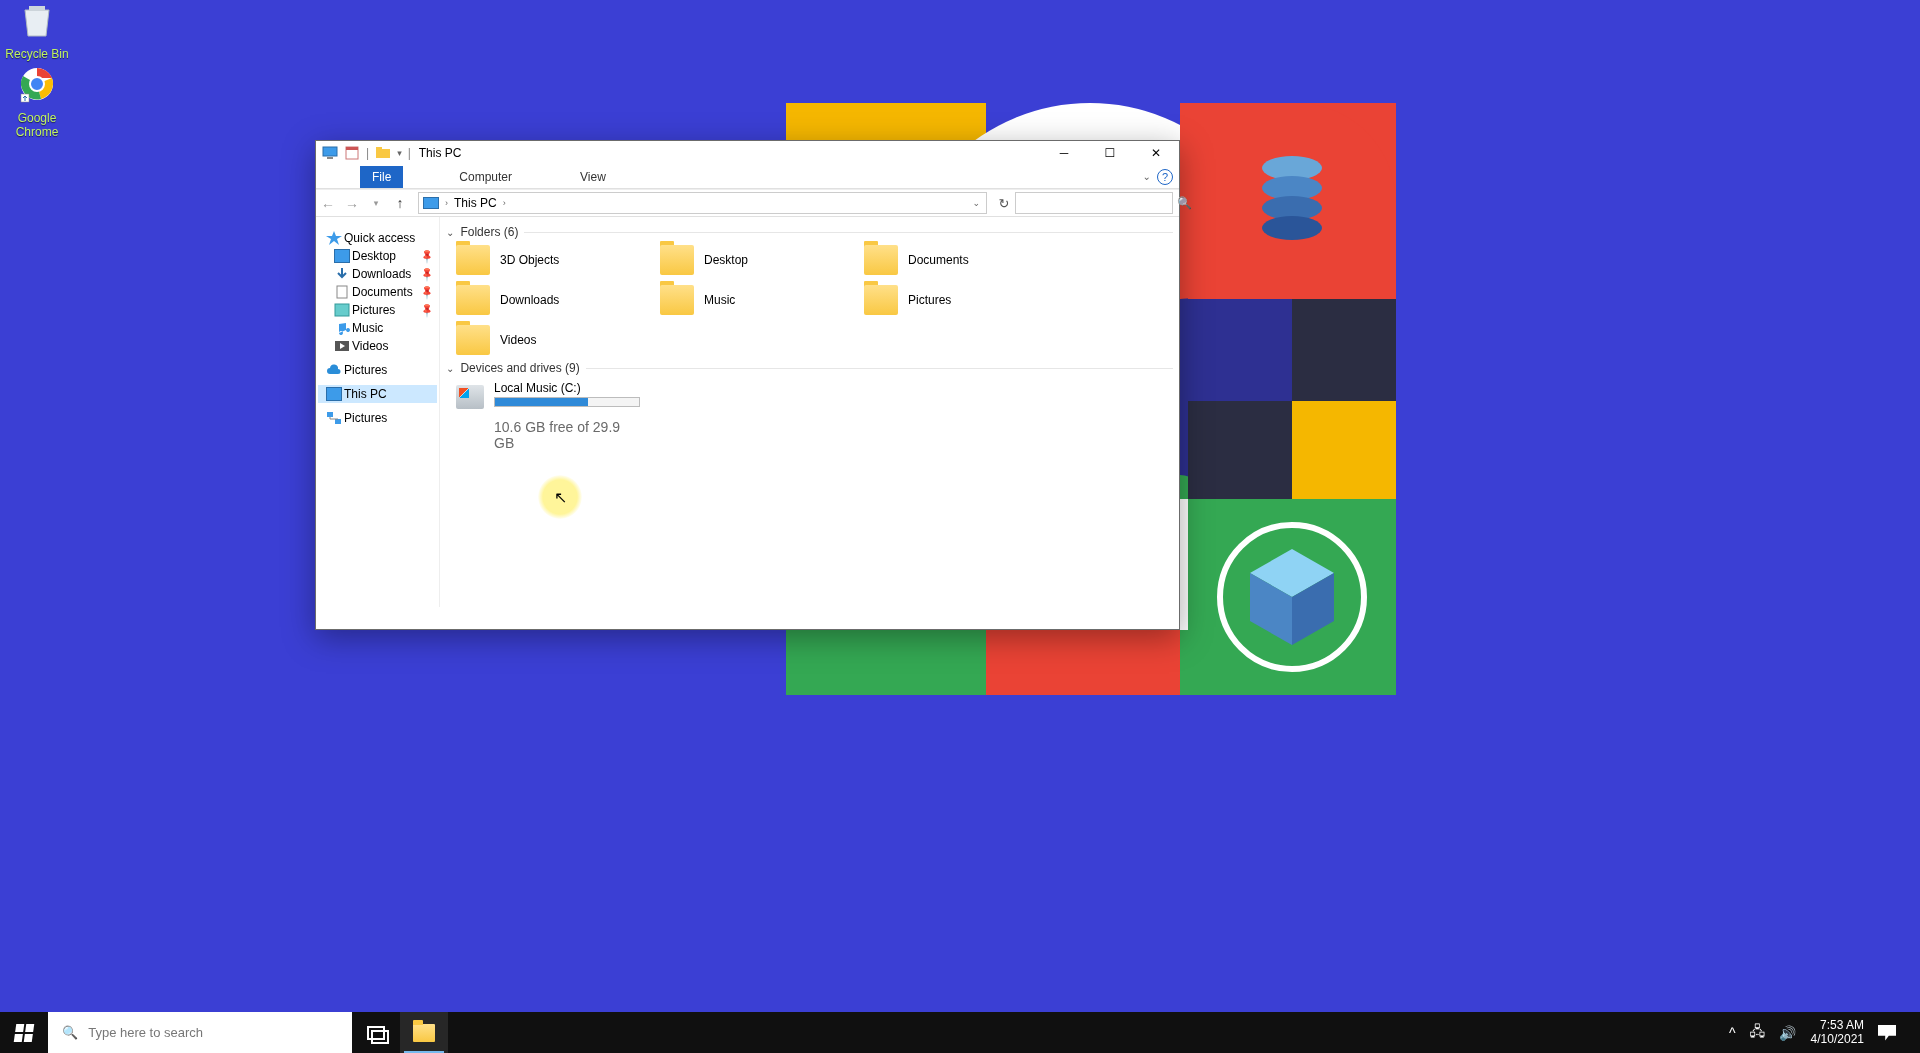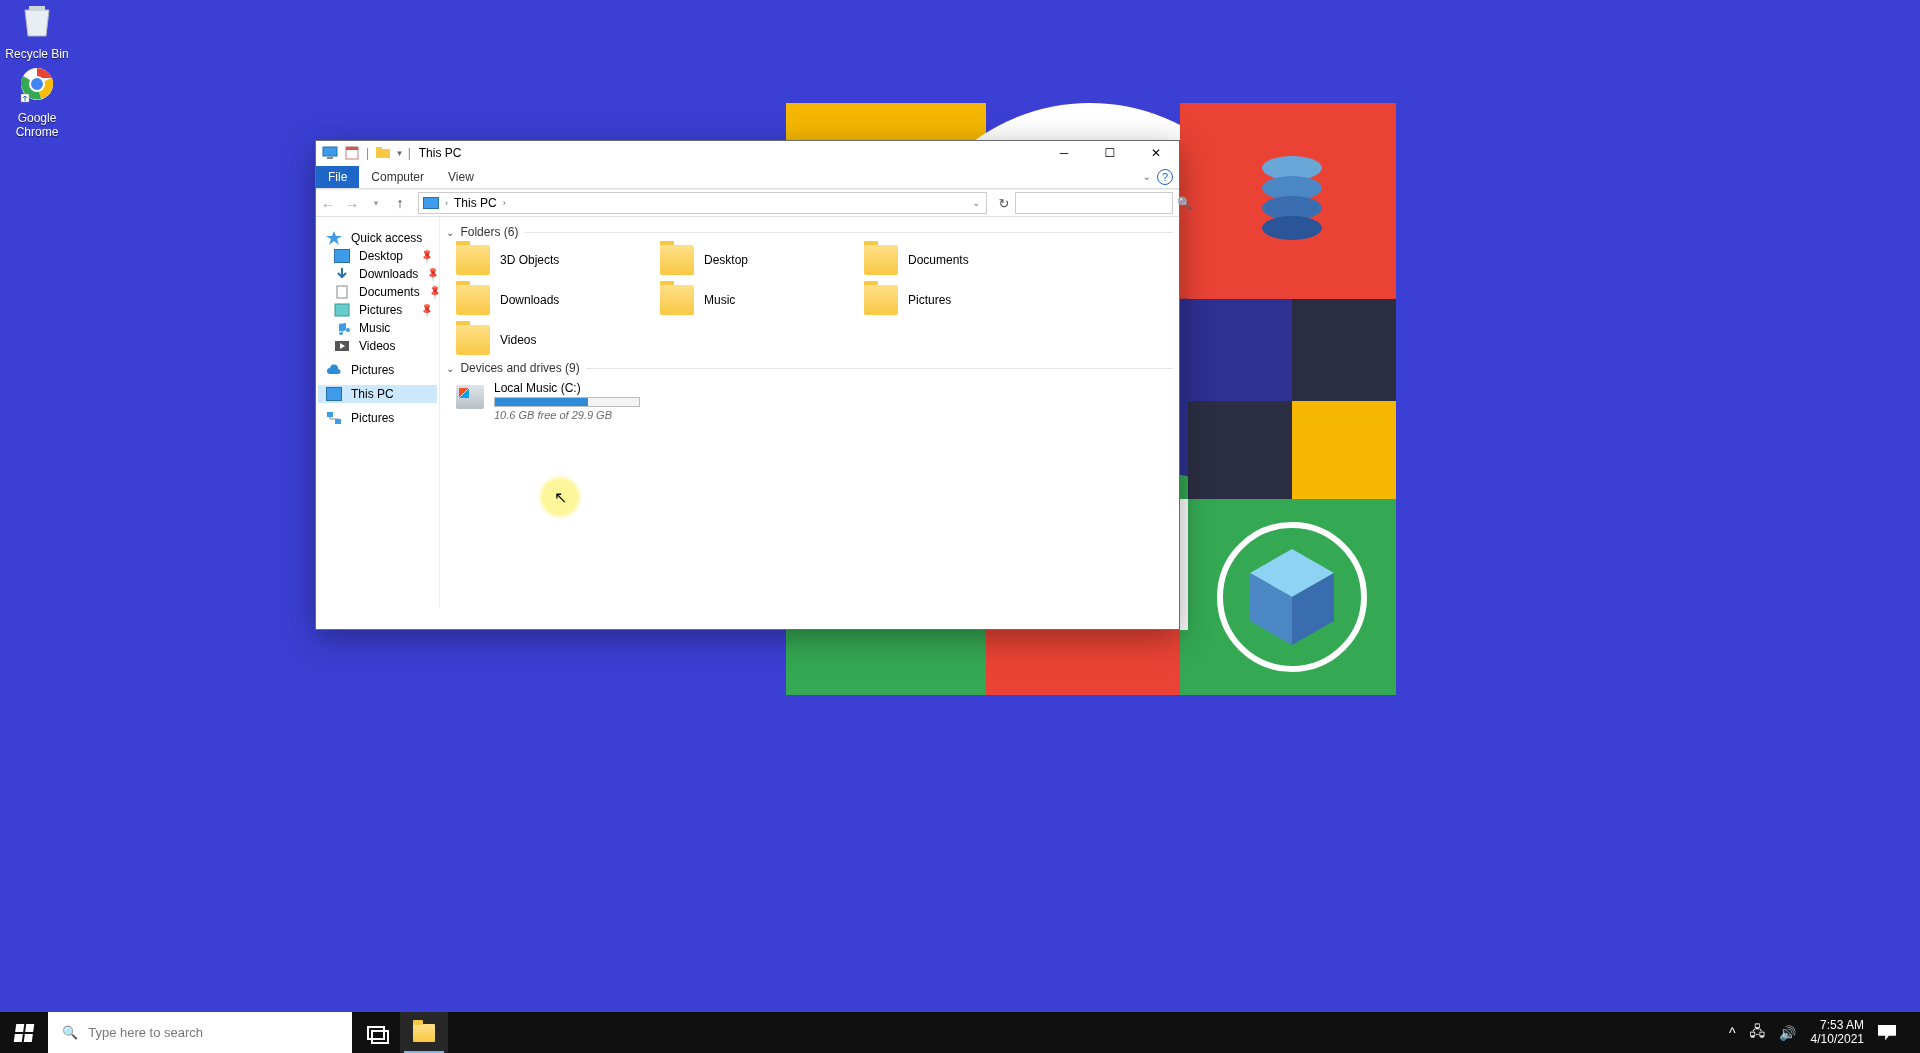--- a/index.html
+++ b/index.html
@@ -1,59 +1,59 @@
 <!DOCTYPE html>
 <html><head>
 <meta charset="utf-8">
 <style>
 * { margin: 0; padding: 0; box-sizing: border-box; font-family: "Segoe UI", Tahoma, sans-serif; }
 html, body { width: 1920px; height: 1053px; overflow: hidden; }
 body { background: #3b3fd4; position: relative; user-select: none; }
 
 
-.desktop-icon { position: absolute; width: 74px; text-align: center; color: #ffffff; font-size: 12px; cursor: default; }
+.desktop-icon { position: absolute; width: 74px; text-align: center; color: #bef264; font-size: 12px; cursor: default; }
 .desktop-icon .ic { width: 40px; height: 40px; margin: 0 auto 4px; }
 .desktop-icon .lbl { text-shadow: 0 1px 1px rgba(0,0,0,.6); line-height: 1.2; }
 
 
 .art { position: absolute; }
 
 
 .win { position: absolute; left: 315px; top: 140px; width: 865px; height: 490px;
        background: #fff; border: 1px solid #6b6b6b; box-shadow: 0 8px 30px rgba(0,0,0,.35); }
 .titlebar { height: 24px; display: flex; align-items: center; font-size: 12px; }
 .titlebar .qat { display: flex; align-items: center; padding-left: 6px; gap: 6px; }
 .titlebar .qat-ic { width: 16px; height: 16px; }
 .titlebar .ttl { padding-left: 8px; color: #000; }
 .titlebar .spacer { flex: 1; }
 .winbtns { display: flex; }
 .winbtn { width: 46px; height: 24px; display: flex; align-items: center; justify-content: center; color: #000; font-size: 12px; }
 
 .ribbon-tabs { height: 24px; display: flex; align-items: center; font-size: 12px; border-bottom: 1px solid #e0e0e0;}
-.rtab { padding: 4px 12px; color: #333; }
+.rtab { padding: 4px 12px; color: #333; margin-left: 44px; }
 .rtab.file { background: #1e66c7; color: #fff; }
 .ribbon-tabs .help { margin-right: 6px; width:16px; height:16px; border:1px solid #1e66c7; border-radius:50%; color:#1e66c7; font-size:11px; text-align:center; line-height:14px;}
 .ribbon-tabs .chev { margin-left:auto; margin-right:6px; color:#666; font-size:10px;}
 
 .addrbar { height: 28px; display: flex; align-items: center; border-top:1px solid #eee; border-bottom: 1px solid #e0e0e0; }
 .navbtn { width: 24px; height: 24px; display: flex; align-items:center; justify-content:center; color:#999; font-size:14px;}
 .navbtn.enabled{ color:#333;}
 .addr { flex:1; margin: 0 6px; height: 22px; border:1px solid #ccc; display:flex; align-items:center; font-size:12px; padding-left:4px; gap:6px;}
 .addr .pc-ic{ width:16px; height:12px; background:#3d9be9; border:1px solid #2a6eaa; }
 .addr .seg{ color:#000; }
 .addr .crumb-ar{ color:#666; font-size:9px;}
 .addr .dd{ margin-left:auto; padding:0 6px; color:#666; font-size:9px;}
 .refresh { width:22px; text-align:center; color:#555; font-size:13px;}
 .search { width:158px; height:22px; margin-right:6px; border:1px solid #ccc; display:flex; align-items:center; }
 .search input{ border:none; outline:none; flex:1; font-size:12px; padding-left:6px; background:transparent;}
 .search .mag{ width:22px; text-align:center; color:#555; font-size:12px;}
 
 .body { display:flex; height: calc(100% - 24px - 24px - 28px - 22px); }
 .nav { width: 124px; border-right:1px solid #eee; padding:6px 2px; font-size:12px; overflow:hidden;}
-.nav-item { display:flex; align-items:center; gap:9px; padding:2px 4px 2px 16px; color:#000; white-space:nowrap;}
+.nav-item { display:flex; align-items:center; gap:2px; padding:2px 4px 2px 16px; color:#000; white-space:nowrap;}
 .nav-item.root { padding-left:8px; margin-top:6px;}
 .nav-item.selected { background:#cce8ff;}
 .nav-item .pin{ margin-left:auto; color:#888; font-size:10px; transform:rotate(-45deg);}
 .nav-ic{ width:16px; height:14px; flex:0 0 16px;}
 
 .content { flex:1; overflow:auto; padding:4px 6px; font-size:12px; }
 .group-hdr { display:flex; align-items:center; gap:6px; color:#333; padding:4px 0;}
 .group-hdr .chev{ color:#555; font-size:10px;}
 .group-hdr .line{ flex:1; height:1px; background:#e6e6e6;}
 .grid { display:flex; flex-wrap:wrap; gap:6px 18px; padding-left:8px; }
@@ -62,21 +62,21 @@
 .folder-ic .base{ position:absolute; inset:0; background:linear-gradient(#ffe089,#f9c843); border-radius:2px; }
 .folder-ic .tab{ position:absolute; top:-4px; left:0; width:14px; height:6px; background:#f9c843; border-radius:1px 1px 0 0;}
 .drive-item{ width:188px; display:flex; align-items:flex-start; gap:10px; padding:2px;}
 .drive-ic{ width:34px; height:24px; background:linear-gradient(#dfe4e8,#b7bfc6); border-radius:2px; position:relative; margin-top:4px;}
 .drive-ic::after{ content:""; position:absolute; left:3px; top:3px; width:10px; height:10px;
   background: linear-gradient(135deg,#f25022 0 49%,transparent 50%),
               linear-gradient(135deg,transparent 0 50%,#00a4ef 51% 100%); }
 .drive-meta{ flex:1; }
 .bar{ width:146px; height:10px; border:1px solid #bcbcbc; margin-top:2px; position:relative; background:#f4f4f4;}
 .bar .fill{ position:absolute; left:0; top:0; bottom:0; background:#2f8ad8;}
-.freetxt{ color:#6a6a6a; font-size:11px; margin-top:2px;font-style:italic;}
+.freetxt{ color:#6a6a6a; font-size:14px; margin-top:12px;}
 .status { height:22px; border-top:1px solid #e0e0e0; display:flex; align-items:center; font-size:12px; padding:0 8px; color:#333;}
 .status .viewbtn{ width:18px; height:16px; border:1px solid #ccc; margin-left:2px;}
 
 
 .cursor-spot{ position:absolute; width:44px; height:44px; border-radius:50%;
   background: radial-gradient(circle,#fff59a 0%, #fff59a 55%, rgba(255,245,154,0) 72%); }
 .cursor-ptr{ position:absolute; font-size:16px; color:#000; transform:translate(-2px,-2px);}
 
 
 .taskbar { position:absolute; left:0; right:0; bottom:0; height:41px; background:#101010; display:flex; align-items:center; color:#fff; font-size:13px;}

